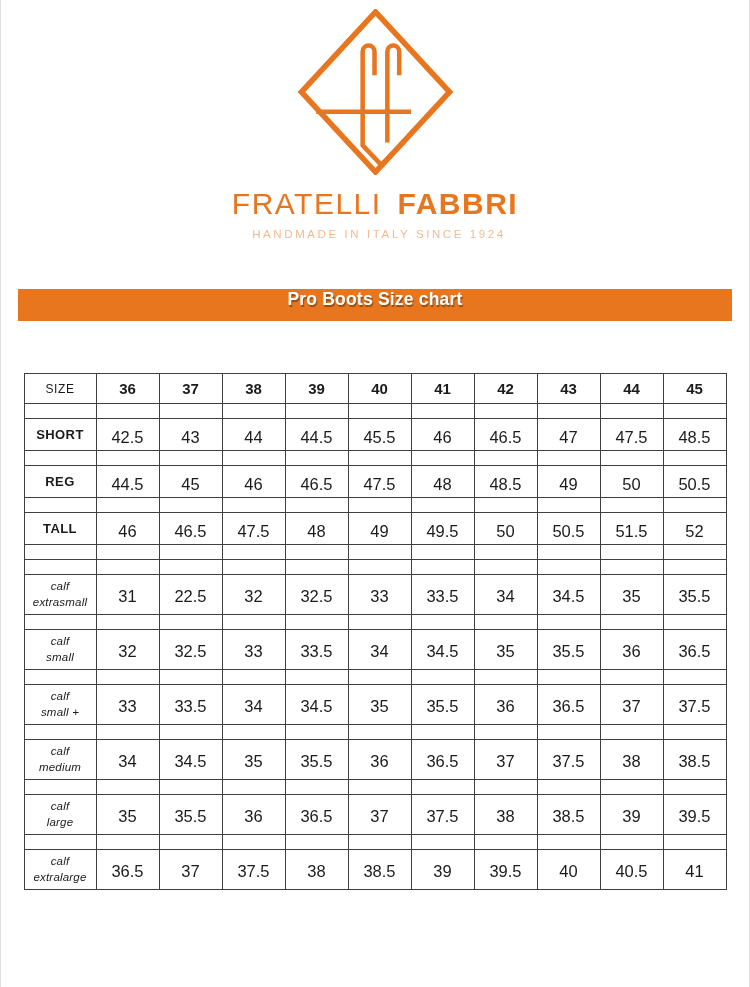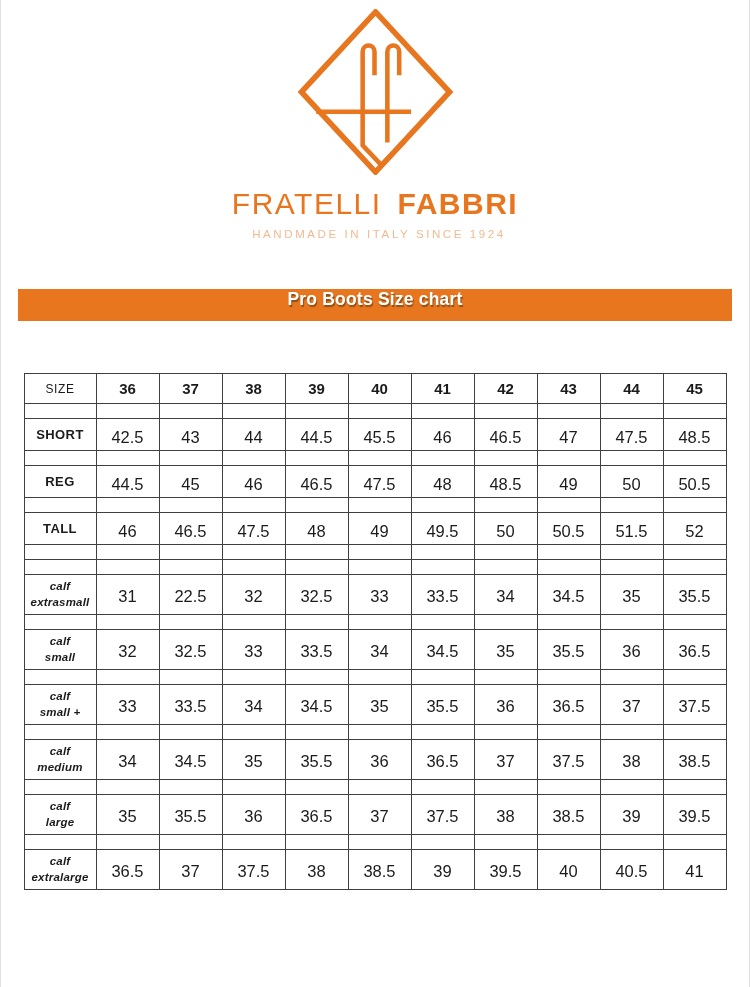--- a/index.html
+++ b/index.html
@@ -90,21 +90,21 @@
   th.size-head  { font-size: 12px; font-weight: 400; letter-spacing: 0.6px; }
   th.col-head   { font-size: 15px; font-weight: 700; }
   tr.spacer-row { height: 15px; }
   tr.data-row   { height: 32px; }
   tr.data-row.tall { height: 40px; }
   th.row-label.bold {
     font-size: 13px; font-weight: 700; letter-spacing: 0.4px;
     font-style: normal;
   }
   th.row-label.italic {
-    font-size: 11.5px; font-weight: 700; font-style: italic;
+    font-size: 11.5px; font-weight: 400; font-style: italic;
     line-height: 1.35; letter-spacing: 0.2px;
   }
   td.value {
     font-size: 16.5px;
     font-weight: 400;
     vertical-align: bottom;
     padding-bottom: 3px;
   }
   tr.data-row.tall td.value { padding-bottom: 8px; }
 </style>

